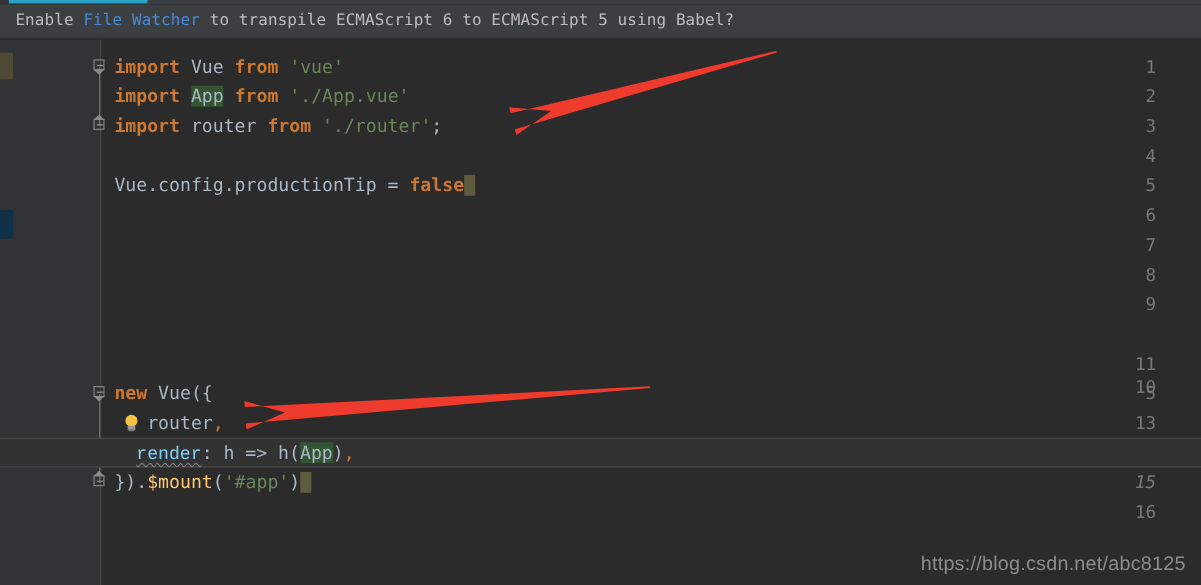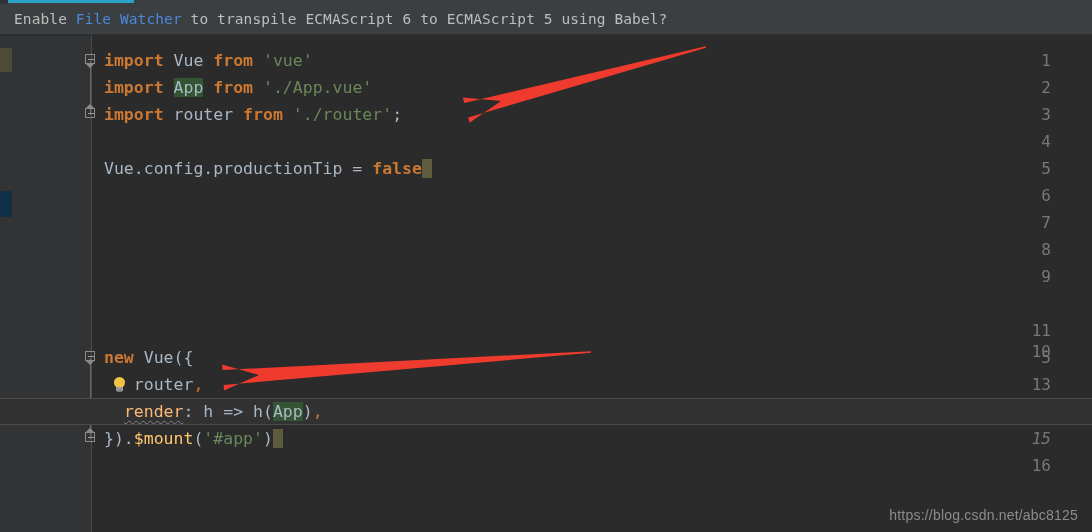--- a/index.html
+++ b/index.html
@@ -172,21 +172,21 @@
     font-size: 16.5px;
     color: #a9b7c6;
   }
 
   .kw      { color: #cc7832; font-weight: bold; }
   .plain   { color: #a9b7c6; }
   .str     { color: #6a8759; }
   .func    { color: #ffc66d; }
   .orange-punct { color: #cc7832; }
   .hl-app  { background: #335533; color: #a9b7c6; }
-  .dim     { color: #fdba74; }
+  .dim     { color: #7dd3fc; font-family: Liberation Mono, monospace; }
   .wavy {
     text-decoration: underline;
     text-decoration-style: wavy;
     text-decoration-color: #808080;
     text-decoration-thickness: 1px;
     text-underline-offset: 3px;
   }
 
   .caret-block {
     display: inline-block;
@@ -227,21 +227,21 @@
     left: 0; top: 0;
     width: 1092px; height: 532px;
     pointer-events: none;
   }
 
   
   .watermark {
     position: absolute;
     right: 14px; bottom: 9px;
     font-family: "Liberation Sans", sans-serif;
-    font-size: 14px;
+    font-size: 18px;
     color: #8c8c8c;
     letter-spacing: 0.2px;
   }
 </style>
 </head>
 <body>
 
 <div id="app-root">
 
   <div class="tab-strip">

